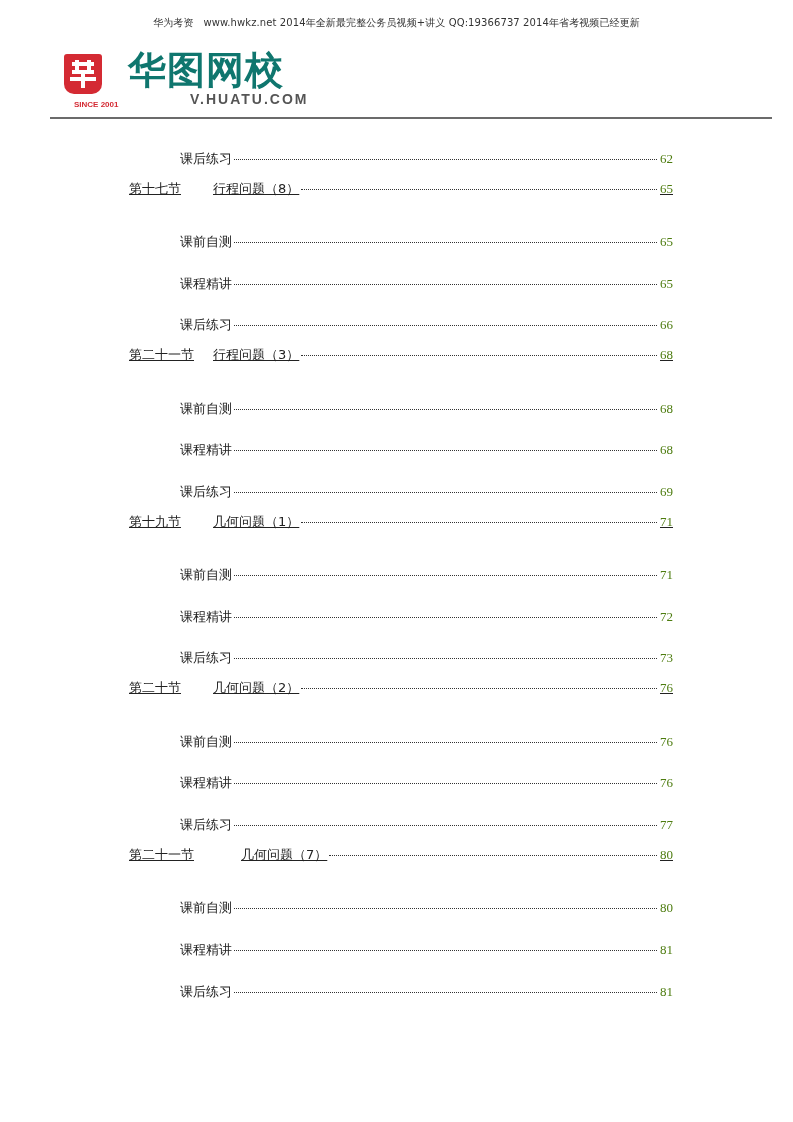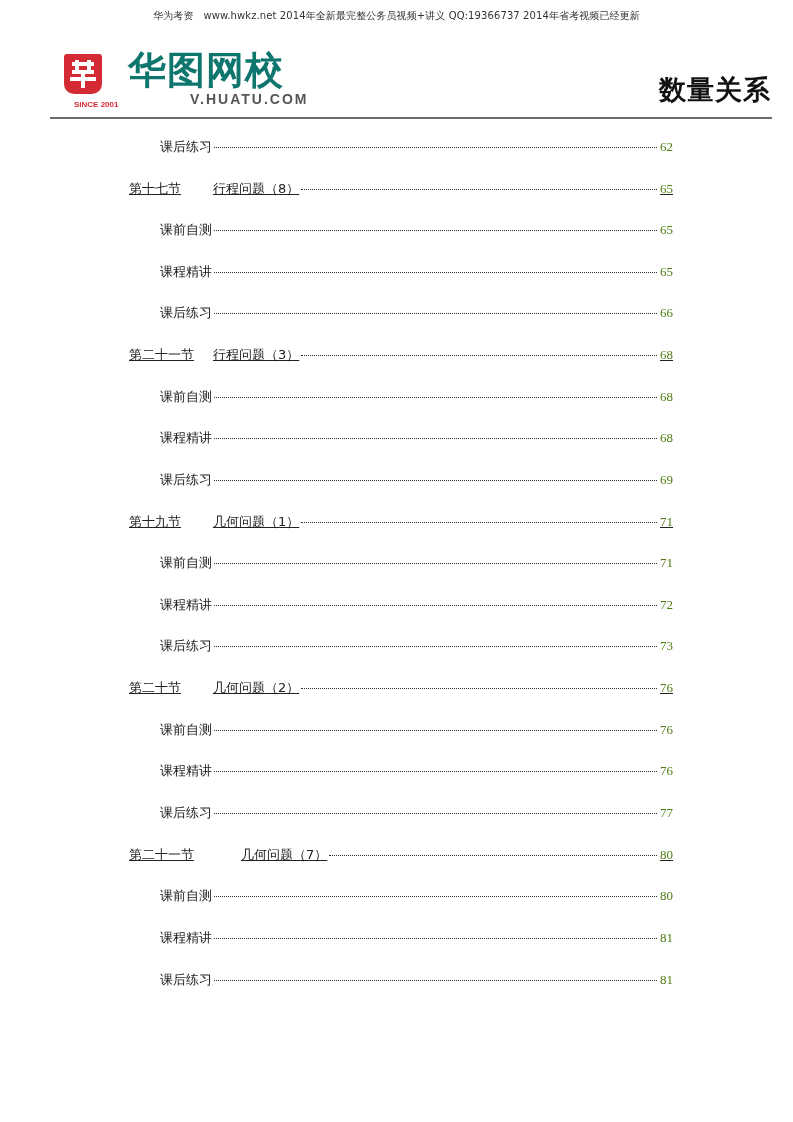--- a/index.html
+++ b/index.html
@@ -2,21 +2,21 @@
 <html><head>
   <meta charset="utf-8">
   <style>
     html, body { margin: 0; padding: 0; }
     body {
       width: 793px; height: 1122px; background: #ffffff; position: relative;
       font-family: "DejaVu Sans", "Liberation Sans", sans-serif; color: #222;
       overflow: hidden;
     }
     .top-banner {
-      position: absolute; top: 9px; left: 0; width: 793px; text-align: center;
+      position: absolute; top: 16px; left: 0; width: 793px; text-align: center;
       font-size: 10px; color: #333; letter-spacing: 0.1px; white-space: pre;
     }
     .header { position: absolute; top: 48px; left: 0; width: 793px; height: 70px; }
     .logo-shield {
       position: absolute; left: 64px; top: 6px; width: 38px; height: 40px;
       background: #d42a33; border-radius: 3px 3px 10px 10px;
       display: flex; align-items: center; justify-content: center;
     }
     .logo-since {
       position: absolute; left: 62px; top: 52px; font-size: 8px; font-weight: bold;
@@ -36,21 +36,21 @@
     }
     .header-rule {
       position: absolute; top: 117px; left: 50px; width: 722px; height: 2px; background: #6b6b6b;
     }
     .toc { position: absolute; top: 134px; left: 0; width: 793px; }
     .toc-row {
       position: absolute; display: flex; align-items: baseline; font-size: 13px;
       color: #222; height: 20px; right: 120px;
     }
     .toc-row.section { left: 129px; text-decoration: underline; }
-    .toc-row.sub { left: 160px; }
+    .toc-row.sub { left: 180px; margin-top: 12px; }
     .sec-num { display: inline-block; white-space: nowrap; }
     .sec-title { white-space: nowrap; }
     .leader {
       flex: 1; border-bottom: 1px dotted #333; margin: 0 2px; position: relative; top: -3px;
     }
     .page-num {
       font-family: "Liberation Serif", serif; font-size: 13px; color: #4d7c0f; min-width: 14px; text-align: right;
     }
   </style>
 </head>
@@ -65,21 +65,20 @@
       <rect x="6" y="1" width="4" height="13" fill="#fff"></rect>
       <rect x="18" y="1" width="4" height="13" fill="#fff"></rect>
       <rect x="3" y="11" width="22" height="4" fill="#fff"></rect>
       <rect x="1" y="18" width="26" height="4" fill="#fff"></rect>
       <rect x="12" y="15" width="4" height="14" fill="#fff"></rect>
     </svg>
   </div>
   <div class="logo-since">SINCE 2001</div>
   <div class="logo-cn">华图网校</div>
   <div class="logo-url">V.HUATU.COM</div>
-  <div class="header-title">数量关系</div>
 </div>
 <div class="header-rule"></div>
 
 <div class="toc">
   <div class="toc-row sub" style="top:4px">
     <span class="sec-title">课后练习</span>
     <span class="leader"></span>
     <span class="page-num">62</span>
   </div>
   <div class="toc-row section" style="top:46px">

